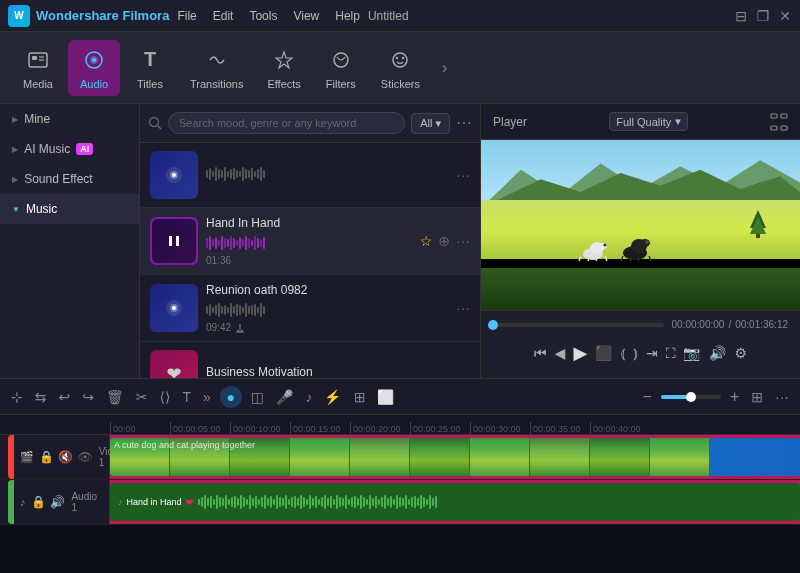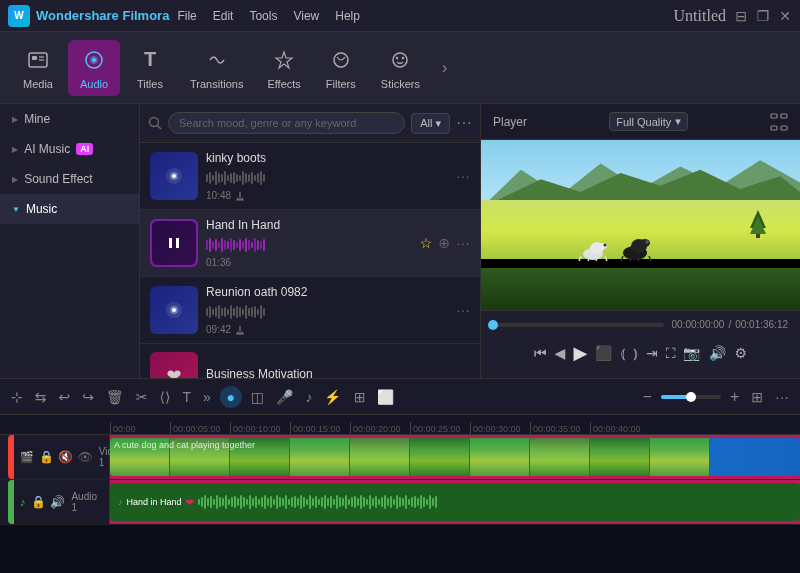--- a/index.html
+++ b/index.html
@@ -4,21 +4,21 @@
   <style>
     * { box-sizing: border-box; margin: 0; padding: 0; }
     body { font-family: 'Segoe UI', Arial, sans-serif; background: #1a1a2e; color: #ccc; width: 800px; height: 573px; overflow: hidden; font-size: 12px; }
 
     
     .title-bar { background: #1e1e2e; height: 32px; display: flex; align-items: center; padding: 0 8px; gap: 8px; border-bottom: 1px solid #333; }
     .title-bar-logo { display: flex; align-items: center; gap: 6px; color: #4fc3f7; font-weight: bold; font-size: 13px; }
     .title-bar-logo .logo-icon { width: 22px; height: 22px; background: linear-gradient(135deg, #2196F3, #00BCD4); border-radius: 4px; display: flex; align-items: center; justify-content: center; color: white; font-size: 10px; font-weight: bold; }
     .title-bar-menus { display: flex; gap: 16px; color: #bbb; font-size: 12px; }
     .title-bar-menus span { cursor: pointer; }
-    .title-bar-center { flex: 1; text-align: right; color: #aaa; font-size: 16px; font-family: Liberation Serif, serif; }
+    .title-bar-center { flex: 1; text-align: left; color: #aaa; font-size: 12px; }
     .title-bar-controls { display: flex; gap: 8px; }
     .title-bar-controls span { width: 14px; height: 14px; display: flex; align-items: center; justify-content: center; color: #888; font-size: 14px; cursor: pointer; }
 
     
     .toolbar { background: #252535; height: 72px; display: flex; align-items: center; padding: 0 12px; gap: 4px; border-bottom: 1px solid #333; }
     .toolbar-item { display: flex; flex-direction: column; align-items: center; gap: 4px; padding: 6px 10px; border-radius: 6px; cursor: pointer; min-width: 52px; }
     .toolbar-item.active { background: #701a75; }
     .toolbar-item .ti-icon { width: 28px; height: 28px; display: flex; align-items: center; justify-content: center; font-size: 18px; }
     .toolbar-item .ti-label { font-size: 11px; color: #bbb; white-space: nowrap; }
     .toolbar-item.active .ti-label { color: #4fc3f7; }
@@ -235,21 +235,20 @@
 
       <div class="audio-item">
         <div class="audio-thumb" style="background:linear-gradient(135deg,#1a237e,#283593);">
           <svg width="22" height="22" viewBox="0 0 22 22">
               <circle cx="11" cy="11" r="8" fill="rgba(255,255,255,0.1)"></circle>
               <circle cx="11" cy="11" r="4" fill="rgba(255,255,255,0.3)"></circle>
               <circle cx="11" cy="11" r="2" fill="white"></circle>
             </svg>
         </div>
         <div class="audio-info">
-          <div class="audio-title">kinky boots</div>
           <div class="audio-wave">
             <div class="bar" style="height:8px;"></div>
               <div class="bar" style="height:12px;"></div>
               <div class="bar" style="height:6px;"></div>
               <div class="bar" style="height:14px;"></div>
               <div class="bar" style="height:10px;"></div>
               <div class="bar" style="height:8px;"></div>
               <div class="bar" style="height:14px;"></div>
               <div class="bar" style="height:6px;"></div>
               <div class="bar" style="height:10px;"></div>
@@ -257,26 +256,20 @@
               <div class="bar" style="height:8px;"></div>
               <div class="bar" style="height:6px;"></div>
               <div class="bar" style="height:14px;"></div>
               <div class="bar" style="height:10px;"></div>
               <div class="bar" style="height:8px;"></div>
               <div class="bar" style="height:12px;"></div>
               <div class="bar" style="height:6px;"></div>
               <div class="bar" style="height:10px;"></div>
               <div class="bar" style="height:14px;"></div>
               <div class="bar" style="height:8px;"></div>
-          </div>
-          <div class="audio-duration">
-            <span>10:48</span>
-            <svg width="10" height="10" viewBox="0 0 10 10">
-                <path d="M5 1v6M2 7l3 2 3-2M1 9h8" stroke="#777" stroke-width="1.2" fill="none"></path>
-              </svg>
           </div>
         </div>
         <div class="audio-actions">
           <span class="audio-action-btn">···</span>
         </div>
       </div>
 
       <div class="audio-item" style="background:#252535;">
         <div class="audio-thumb" style="background:linear-gradient(135deg,#4a148c,#6a1b9a);border:2px solid #7b1fa2;">
           <div class="play-overlay">

